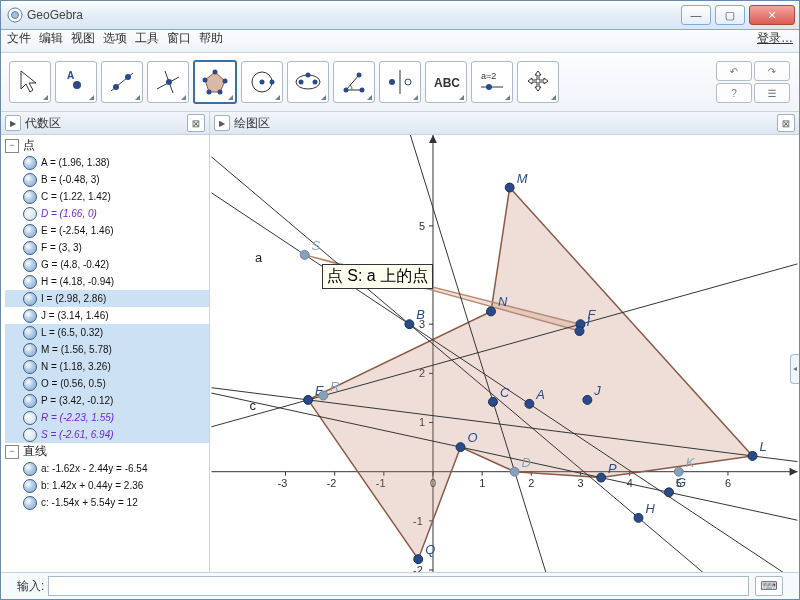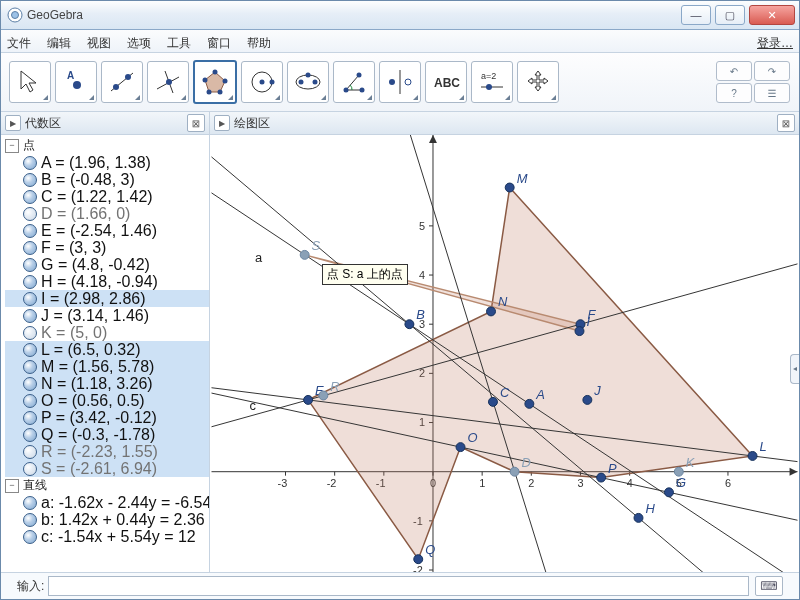--- a/index.html
+++ b/index.html
@@ -3,55 +3,55 @@
 <meta charset="utf-8">
 <style>
 html, body { margin:0; padding:0; font-family: "Microsoft YaHei", sans-serif; font-size:12px; background:#d4e4f7; }
 .window { width:800px; height:600px; background:#fff; display:flex; flex-direction:column; box-sizing:border-box; border:1px solid #6b8aab; }
 .titlebar { height:28px; background:linear-gradient(#fdfefe,#e6eef7 45%,#d9e6f3); display:flex; align-items:center; padding:0 4px; border-bottom:1px solid #8aa8c8; }
 .titlebar .icon { width:16px; height:16px; margin:0 4px 0 2px; }
 .titlebar .title { flex:0 0 auto; color:#444; }
 .titlebar .spacer { flex:1; }
 .winbtn { display:inline-flex; align-items:center; justify-content:center; width:28px; height:18px; margin-left:4px; border:1px solid #8aa8c8; border-radius:3px; background:linear-gradient(#fdfefe,#e6eef7); font-size:11px; color:#445; }
 .winbtn.close { background:linear-gradient(#f6a5a0,#d95b52); border-color:#b24640; color:#fff; width:44px; }
-.menubar { height:22px; background:linear-gradient(#fbfcfd,#eef3f9); border-bottom:1px solid #c6d3e1; display:flex; align-items:flex-end; padding:0 6px;gap:8px; }
+.menubar { height:22px; background:linear-gradient(#fbfcfd,#eef3f9); border-bottom:1px solid #c6d3e1; display:flex; align-items:flex-start; padding:0 6px; }
 .menubar .menu { margin-right:8px; color:#333; }
 .menubar .right { margin-left:auto; color:#333;text-decoration:underline; }
 .toolbar { height:50px; background:linear-gradient(#fdfdfe,#f0f4f9); border-bottom:1px solid #c6d3e1; display:flex; align-items:center; padding:4px 8px; }
 .tool { width:40px; height:40px; border:1px solid #aab8c8; border-radius:3px; margin-right:4px; background:#fff; display:flex; align-items:center; justify-content:center; position:relative; }
 .tool.selected { border:2px solid #3a6ea5; }
 .tool svg { width:30px; height:30px; }
 .tool .corner { position:absolute; right:2px; bottom:2px; width:0; height:0; border-left:5px solid transparent; border-bottom:5px solid #6b7f95; }
 .toolbar .right-tools { margin-left:auto; display:flex; flex-direction:column; }
 .pair { display:flex; }
 .smallbtn { width:34px; height:18px; border:1px solid #b0bccb; border-radius:3px; background:#fdfdfe; margin:1px; display:flex; align-items:center; justify-content:center; color:#678; font-size:10px; }
 .body { flex:1; display:flex; min-height:0; }
 .panel-header { height:22px; background:linear-gradient(#f2f6fa,#dde7f1); border-bottom:1px solid #c6d3e1; display:flex; align-items:center; padding:0 4px; font-size:12px; color:#333; }
 .panel-header .x { margin-left:auto; width:16px; height:16px; border:1px solid #9fb0c3; border-radius:2px; display:flex; align-items:center; justify-content:center; font-size:10px; color:#555; background:#fff; }
 .arrow-btn { width:14px; height:14px; border:1px solid #9fb0c3; border-radius:2px; display:flex; align-items:center; justify-content:center; font-size:8px; color:#555; margin-right:4px; background:#fff;}
 .sidebar { width:208px; border-right:1px solid #c6d3e1; display:flex; flex-direction:column; background:#fff; }
 .algebra { flex:1; overflow:hidden; padding:2px 0 2px 4px; }
 .tree-row { display:flex; align-items:center; height:17px; white-space:nowrap; }
 .tog { width:12px; height:12px; border:1px solid #888; font-size:9px; line-height:10px; text-align:center; color:#555; margin-right:2px; background:#fff; }
 .bullet { width:12px; height:12px; border-radius:50%; border:1px solid #3a5f8a; background:radial-gradient(circle at 35% 35%, #fff, #b8cfe8 40%, #7ea6cf); margin:0 4px 0 18px; flex-shrink:0; }
 .bullet.light { background:radial-gradient(circle at 35% 35%, #fff, #e6edf5 40%, #cdd9e6); }
-.lab { font-family: "Segoe UI", sans-serif; font-size:16px; }
+.lab { font-family: "Segoe UI", sans-serif; font-size:10px; }
 .lab.def { color:#111; }
-.lab.dim { color:#737373; }
+.lab.dim { color:#6d28d9;font-style:italic; }
 .sel { background:#cde1f5;align-items:center; }
 .cat { font-weight:normal; color:#222; margin-left:2px; }
 .main { flex:1; display:flex; flex-direction:column; min-width:0; }
 .graphics-header { border-left:none; }
 .graphics { flex:1; position:relative; background:#fff; overflow:hidden; }
 .side-handle { position:absolute; right:0; top:50%; width:8px; height:28px; border:1px solid #aab8c8; border-right:none; background:#f1f5fa; border-radius:4px 0 0 4px; display:flex; align-items:center; justify-content:center; font-size:8px; color:#678; }
 .inputbar { height:26px; border-top:1px solid #c6d3e1; display:flex; align-items:center; padding:0 16px; background:#f7fafd; }
 .inputbar .label { margin-right:4px; color:#333; }
 .inputbar input { flex:1; height:18px; border:1px solid #aab8c8; padding:0 4px; font-size:12px; }
 .inputbar .kbd { width:26px; height:18px; border:1px solid #aab8c8; margin-left:6px; border-radius:2px; display:flex; align-items:center; justify-content:center; background:#fff; color:#556; }
-.tooltip { position:absolute; background:#fffff0; border:1px solid #333; padding:1px 4px; font-size:12px; white-space:nowrap; }
+.tooltip { position:absolute; background:#fffff0; border:1px solid #333; padding:1px 4px; font-size:16px; white-space:nowrap; }
 </style>
 </head>
 <body>
 
 <div class="window">
   <div class="titlebar">
     <svg class="icon" viewBox="0 0 16 16">
         <circle cx="8" cy="8" r="7" fill="#fff" stroke="#5b7fa6"></circle>
         <circle cx="8" cy="8" r="3.5" fill="#9cc1e6" stroke="#5b7fa6"></circle>
       </svg>
@@ -226,47 +226,39 @@
             <span class="lab def">H = (4.18, -0.94)</span>
           </div>
           <div class="tree-row sel">
             <span class="bullet"></span>
             <span class="lab def">I = (2.98, 2.86)</span>
           </div>
           <div class="tree-row">
             <span class="bullet"></span>
             <span class="lab def">J = (3.14, 1.46)</span>
           </div>
-          <div class="tree-row">
-            <span class="bullet light"></span>
-            <span class="lab dim">K = (5, 0)</span>
-          </div>
           <div class="tree-row sel">
             <span class="bullet"></span>
             <span class="lab def">L = (6.5, 0.32)</span>
           </div>
           <div class="tree-row sel">
             <span class="bullet"></span>
             <span class="lab def">M = (1.56, 5.78)</span>
           </div>
           <div class="tree-row sel">
             <span class="bullet"></span>
             <span class="lab def">N = (1.18, 3.26)</span>
           </div>
           <div class="tree-row sel">
             <span class="bullet"></span>
             <span class="lab def">O = (0.56, 0.5)</span>
           </div>
           <div class="tree-row sel">
             <span class="bullet"></span>
             <span class="lab def">P = (3.42, -0.12)</span>
-          </div>
-          <div class="tree-row sel">
-            <span class="bullet"></span>
-            <span class="lab def">Q = (-0.3, -1.78)</span>
           </div>
           <div class="tree-row sel">
             <span class="bullet light"></span>
             <span class="lab dim">R = (-2.23, 1.55)</span>
           </div>
           <div class="tree-row sel">
             <span class="bullet light"></span>
             <span class="lab dim">S = (-2.61, 6.94)</span>
           </div>
           <div class="tree-row">

